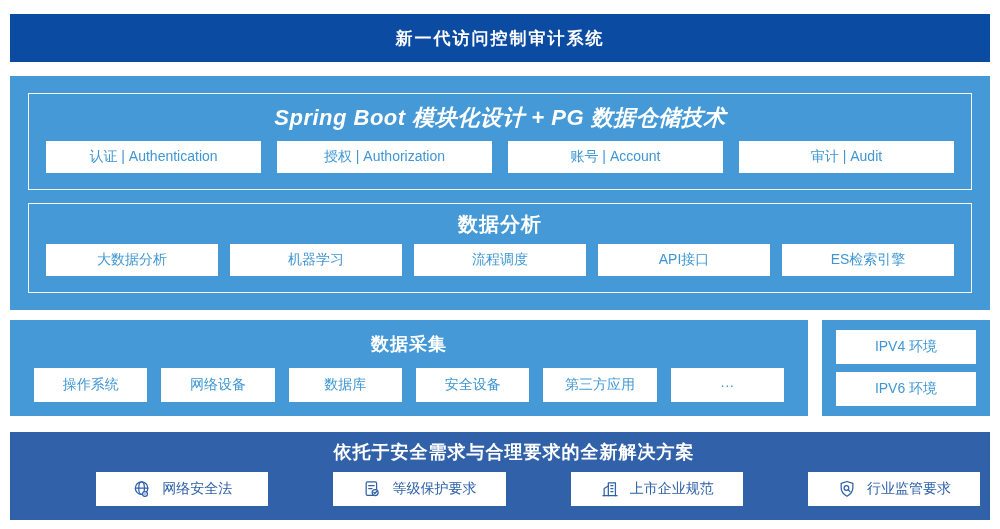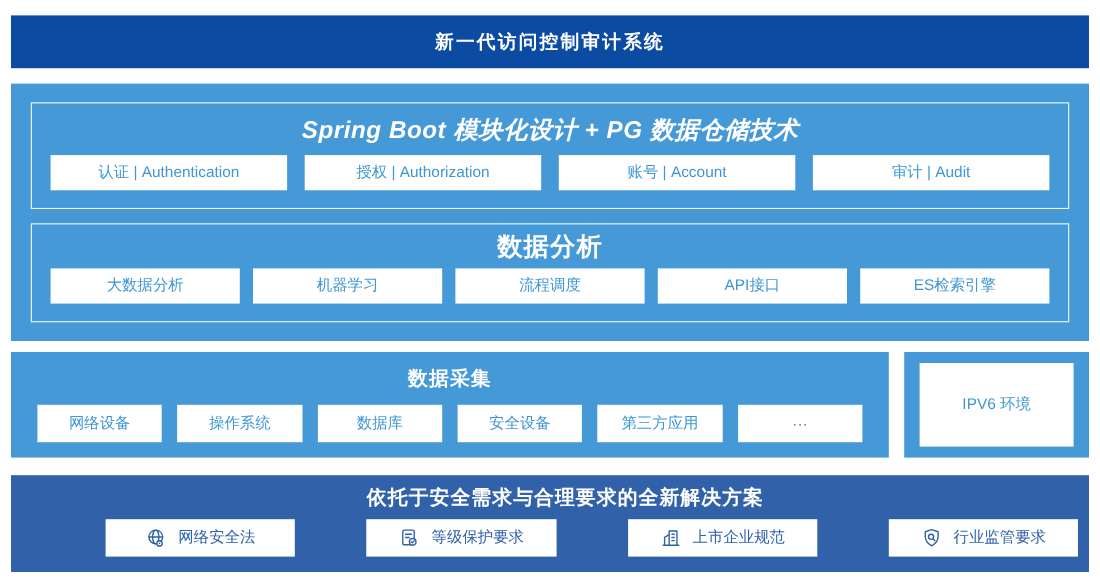--- a/index.html
+++ b/index.html
@@ -25,21 +25,21 @@
     display:flex;flex-direction:column;gap:13px;
   }
   .inner-box{
     border:1.5px solid rgba(255,255,255,.95);
     display:flex;flex-direction:column;box-sizing:border-box;
   }
   .inner-box.first{height:97px;}
   .inner-box.second{height:90px;}
   .group-title{
     flex:1;display:flex;align-items:center;justify-content:center;
-    color:#fff;font-weight:bold;font-size:23px;letter-spacing:1px;
+    color:#fff;font-weight:bold;font-size:20px;letter-spacing:1px;
   }
   .group-title.italic{font-style:italic;font-size:22px;letter-spacing:.5px;}
   .box-row{display:flex;margin:0 17px 16px;gap:16px;height:32px;}
   .box-row.five{gap:12px;}
   .white-box{
     flex:1;background:#fff;display:flex;align-items:center;justify-content:center;
     color:var(--box-text-blue);font-size:14px;white-space:nowrap;
   }
 
   
@@ -105,30 +105,31 @@
       </div>
     </div>
 
   </div>
 
   <div class="collect-row">
 
     <div class="collect-panel">
       <div class="panel-title">数据采集</div>
       <div class="collect-boxes">
+        <div class="white-box">操作系统</div>
         <div class="white-box">网络设备</div>
-        <div class="white-box">操作系统</div>
         <div class="white-box">数据库</div>
         <div class="white-box">安全设备</div>
         <div class="white-box">第三方应用</div>
         <div class="white-box">···</div>
       </div>
     </div>
 
     <div class="env-panel">
+      <div class="white-box">IPV4 环境</div>
       <div class="white-box">IPV6 环境</div>
     </div>
 
   </div>
 
   <div class="solution">
     <div class="panel-title">依托于安全需求与合理要求的全新解决方案</div>
     <div class="solution-boxes">
 
       <div class="solution-box">

